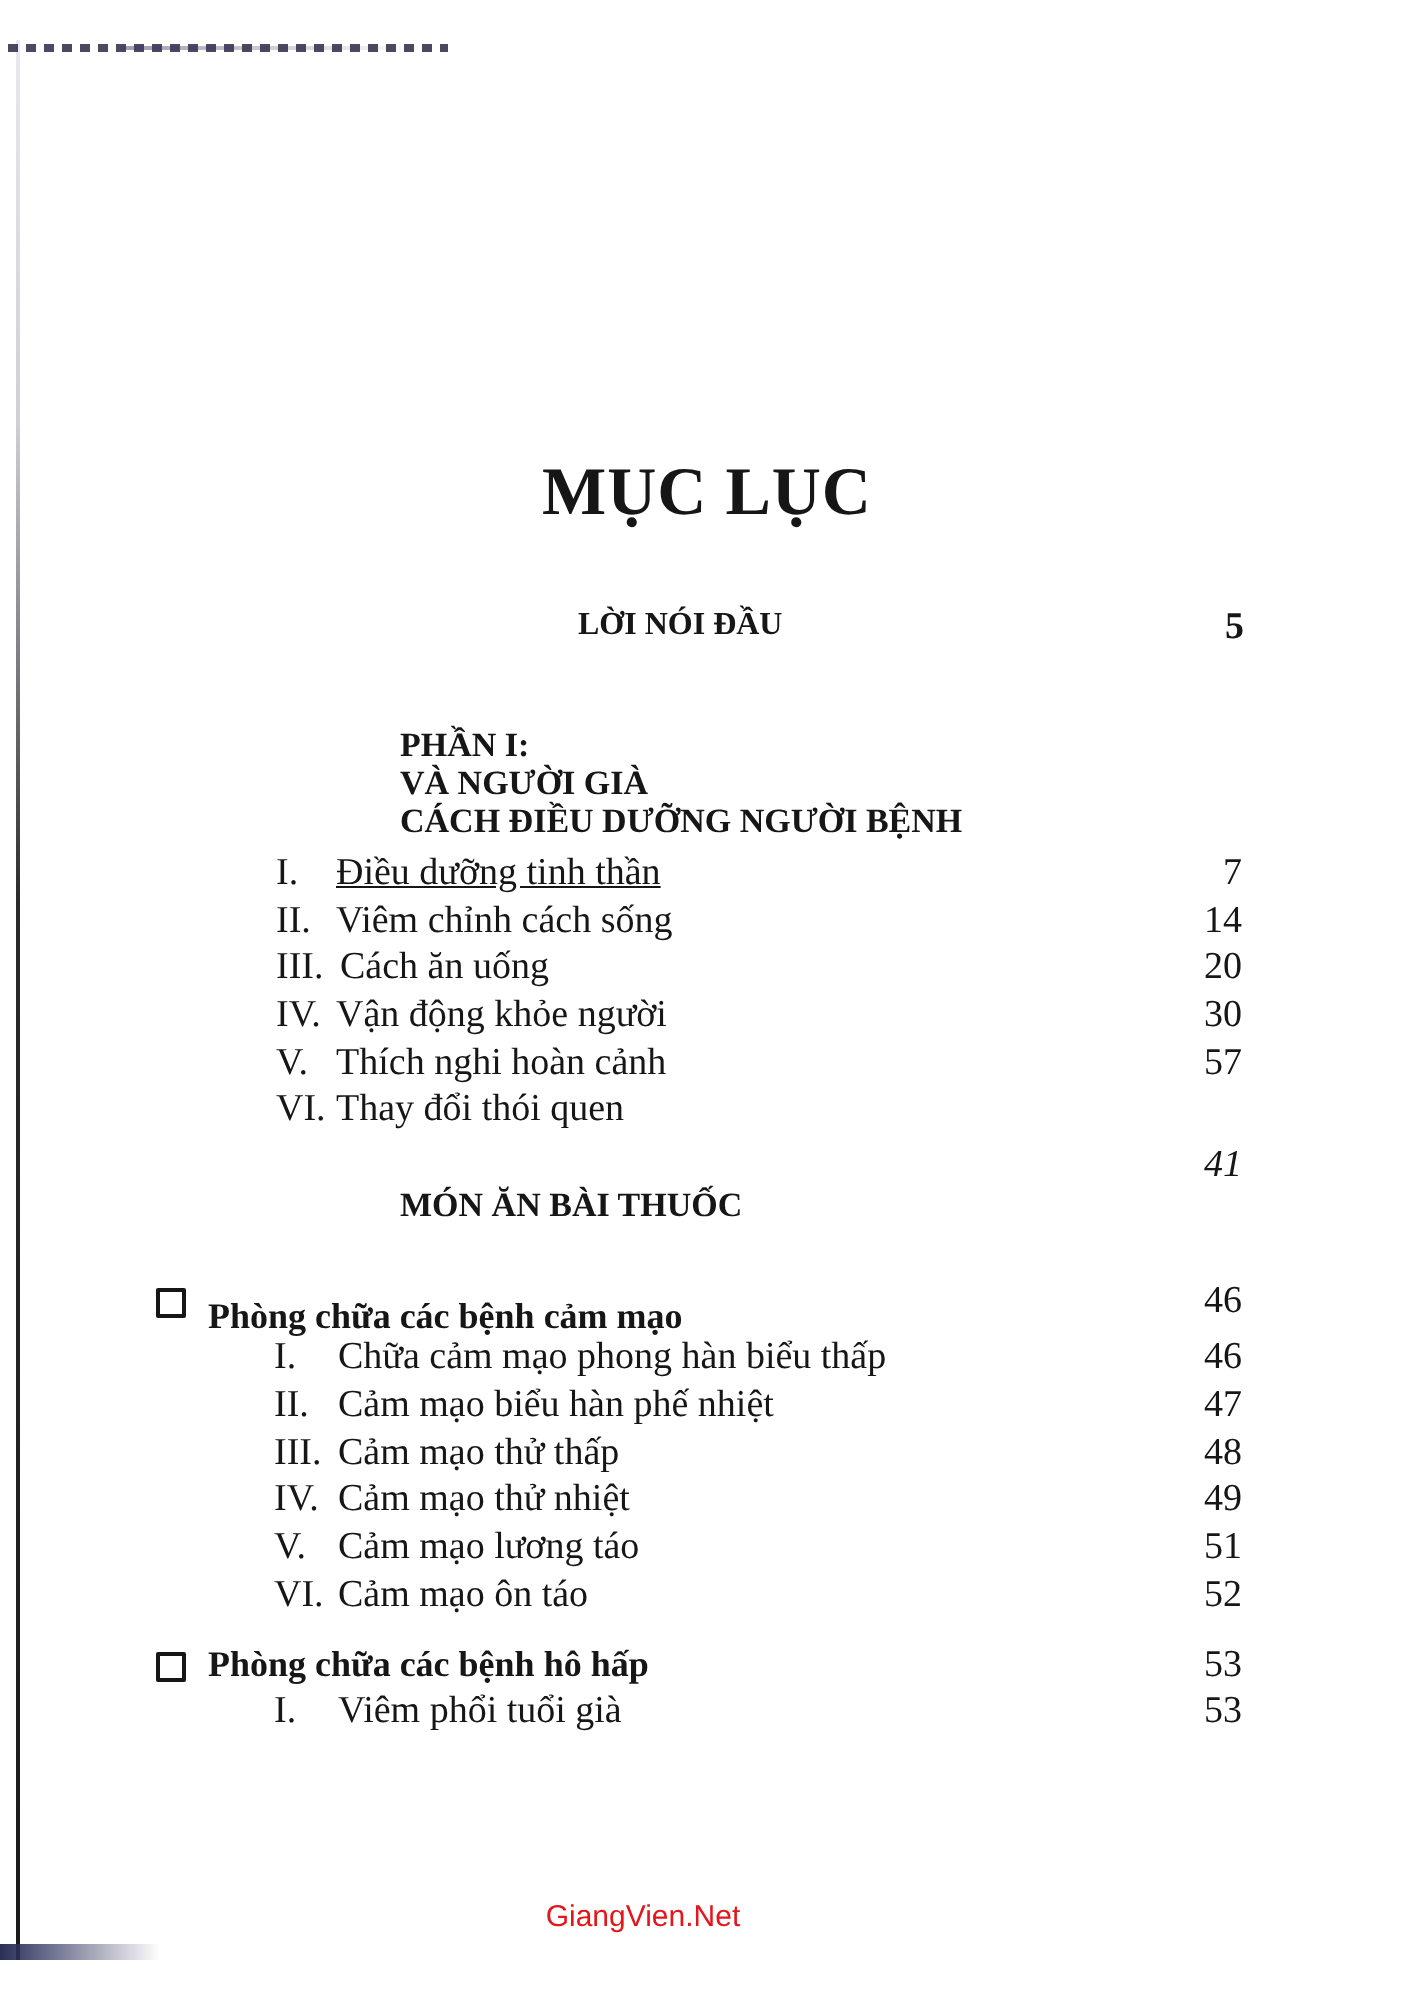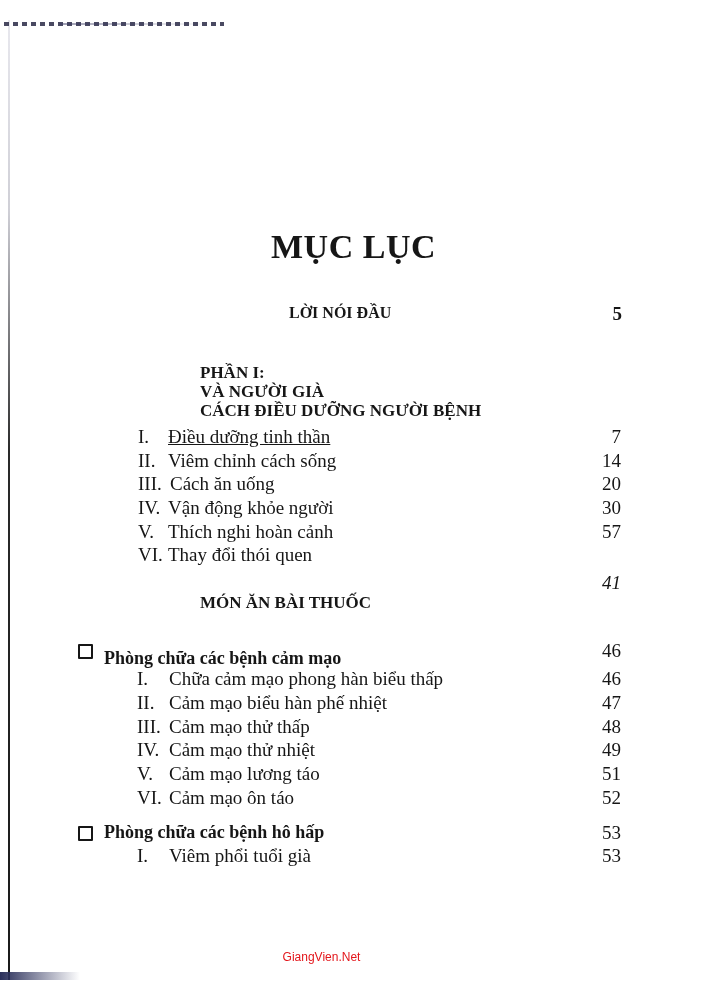--- a/index.html
+++ b/index.html
@@ -39,21 +39,21 @@
     position: absolute; right: 86px; text-align: right; font-size: 19px;
   }
   .pg.b { font-weight: bold; }
   .entry-label { position: absolute; font-size: 19px; white-space: nowrap; }
   .checkbox {
     position: absolute; width: 11px; height: 11px; border: 2px solid #161616;
     border-radius: 1px; background: #fff;
   }
   .watermark {
     position: absolute; left: 0; width: 643px; top: 950px; text-align: center;
-    font-family: "Liberation Sans", "DejaVu Sans", sans-serif; font-size: 12px;
+    font-family: "Liberation Sans", "DejaVu Sans", sans-serif; font-size: 15px;
     color: #e3161b;
   }
 </style>
 </head>
 <body>
 
 <div class="page-edge-left"></div>
 <div class="page-edge-top"></div>
 <div class="page-edge-top2"></div>
 <div class="page-edge-bottom"></div>

